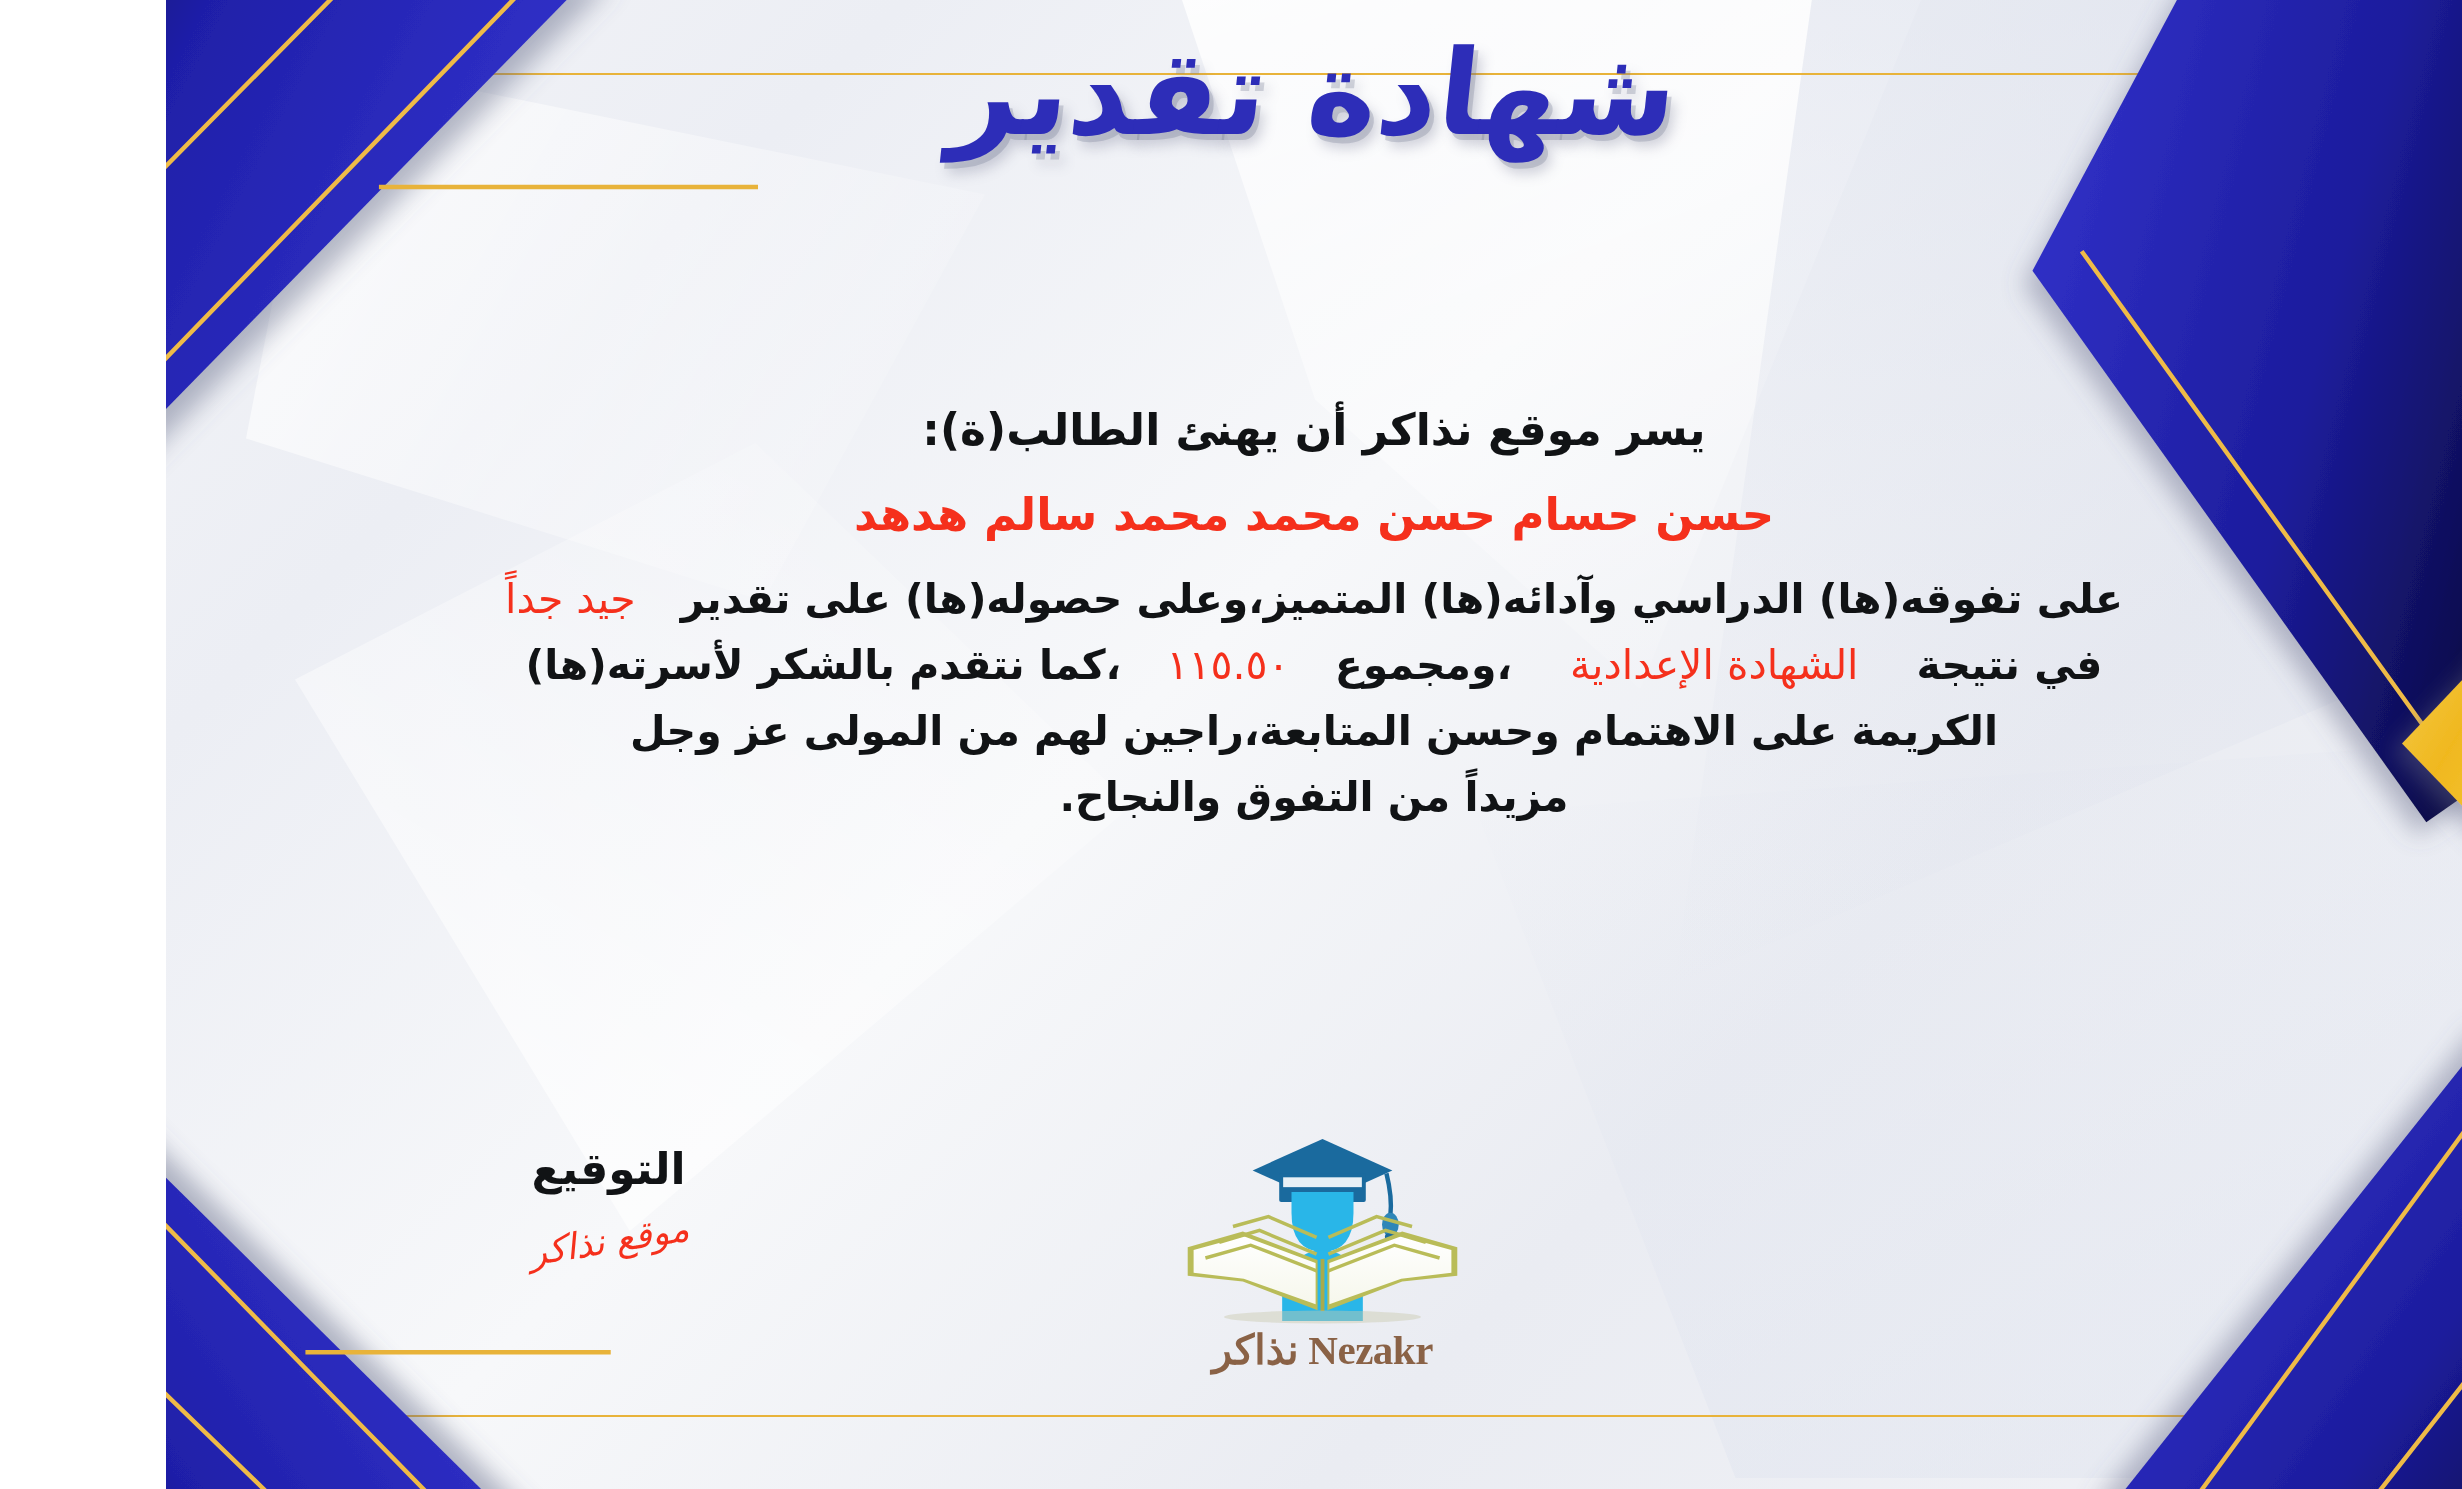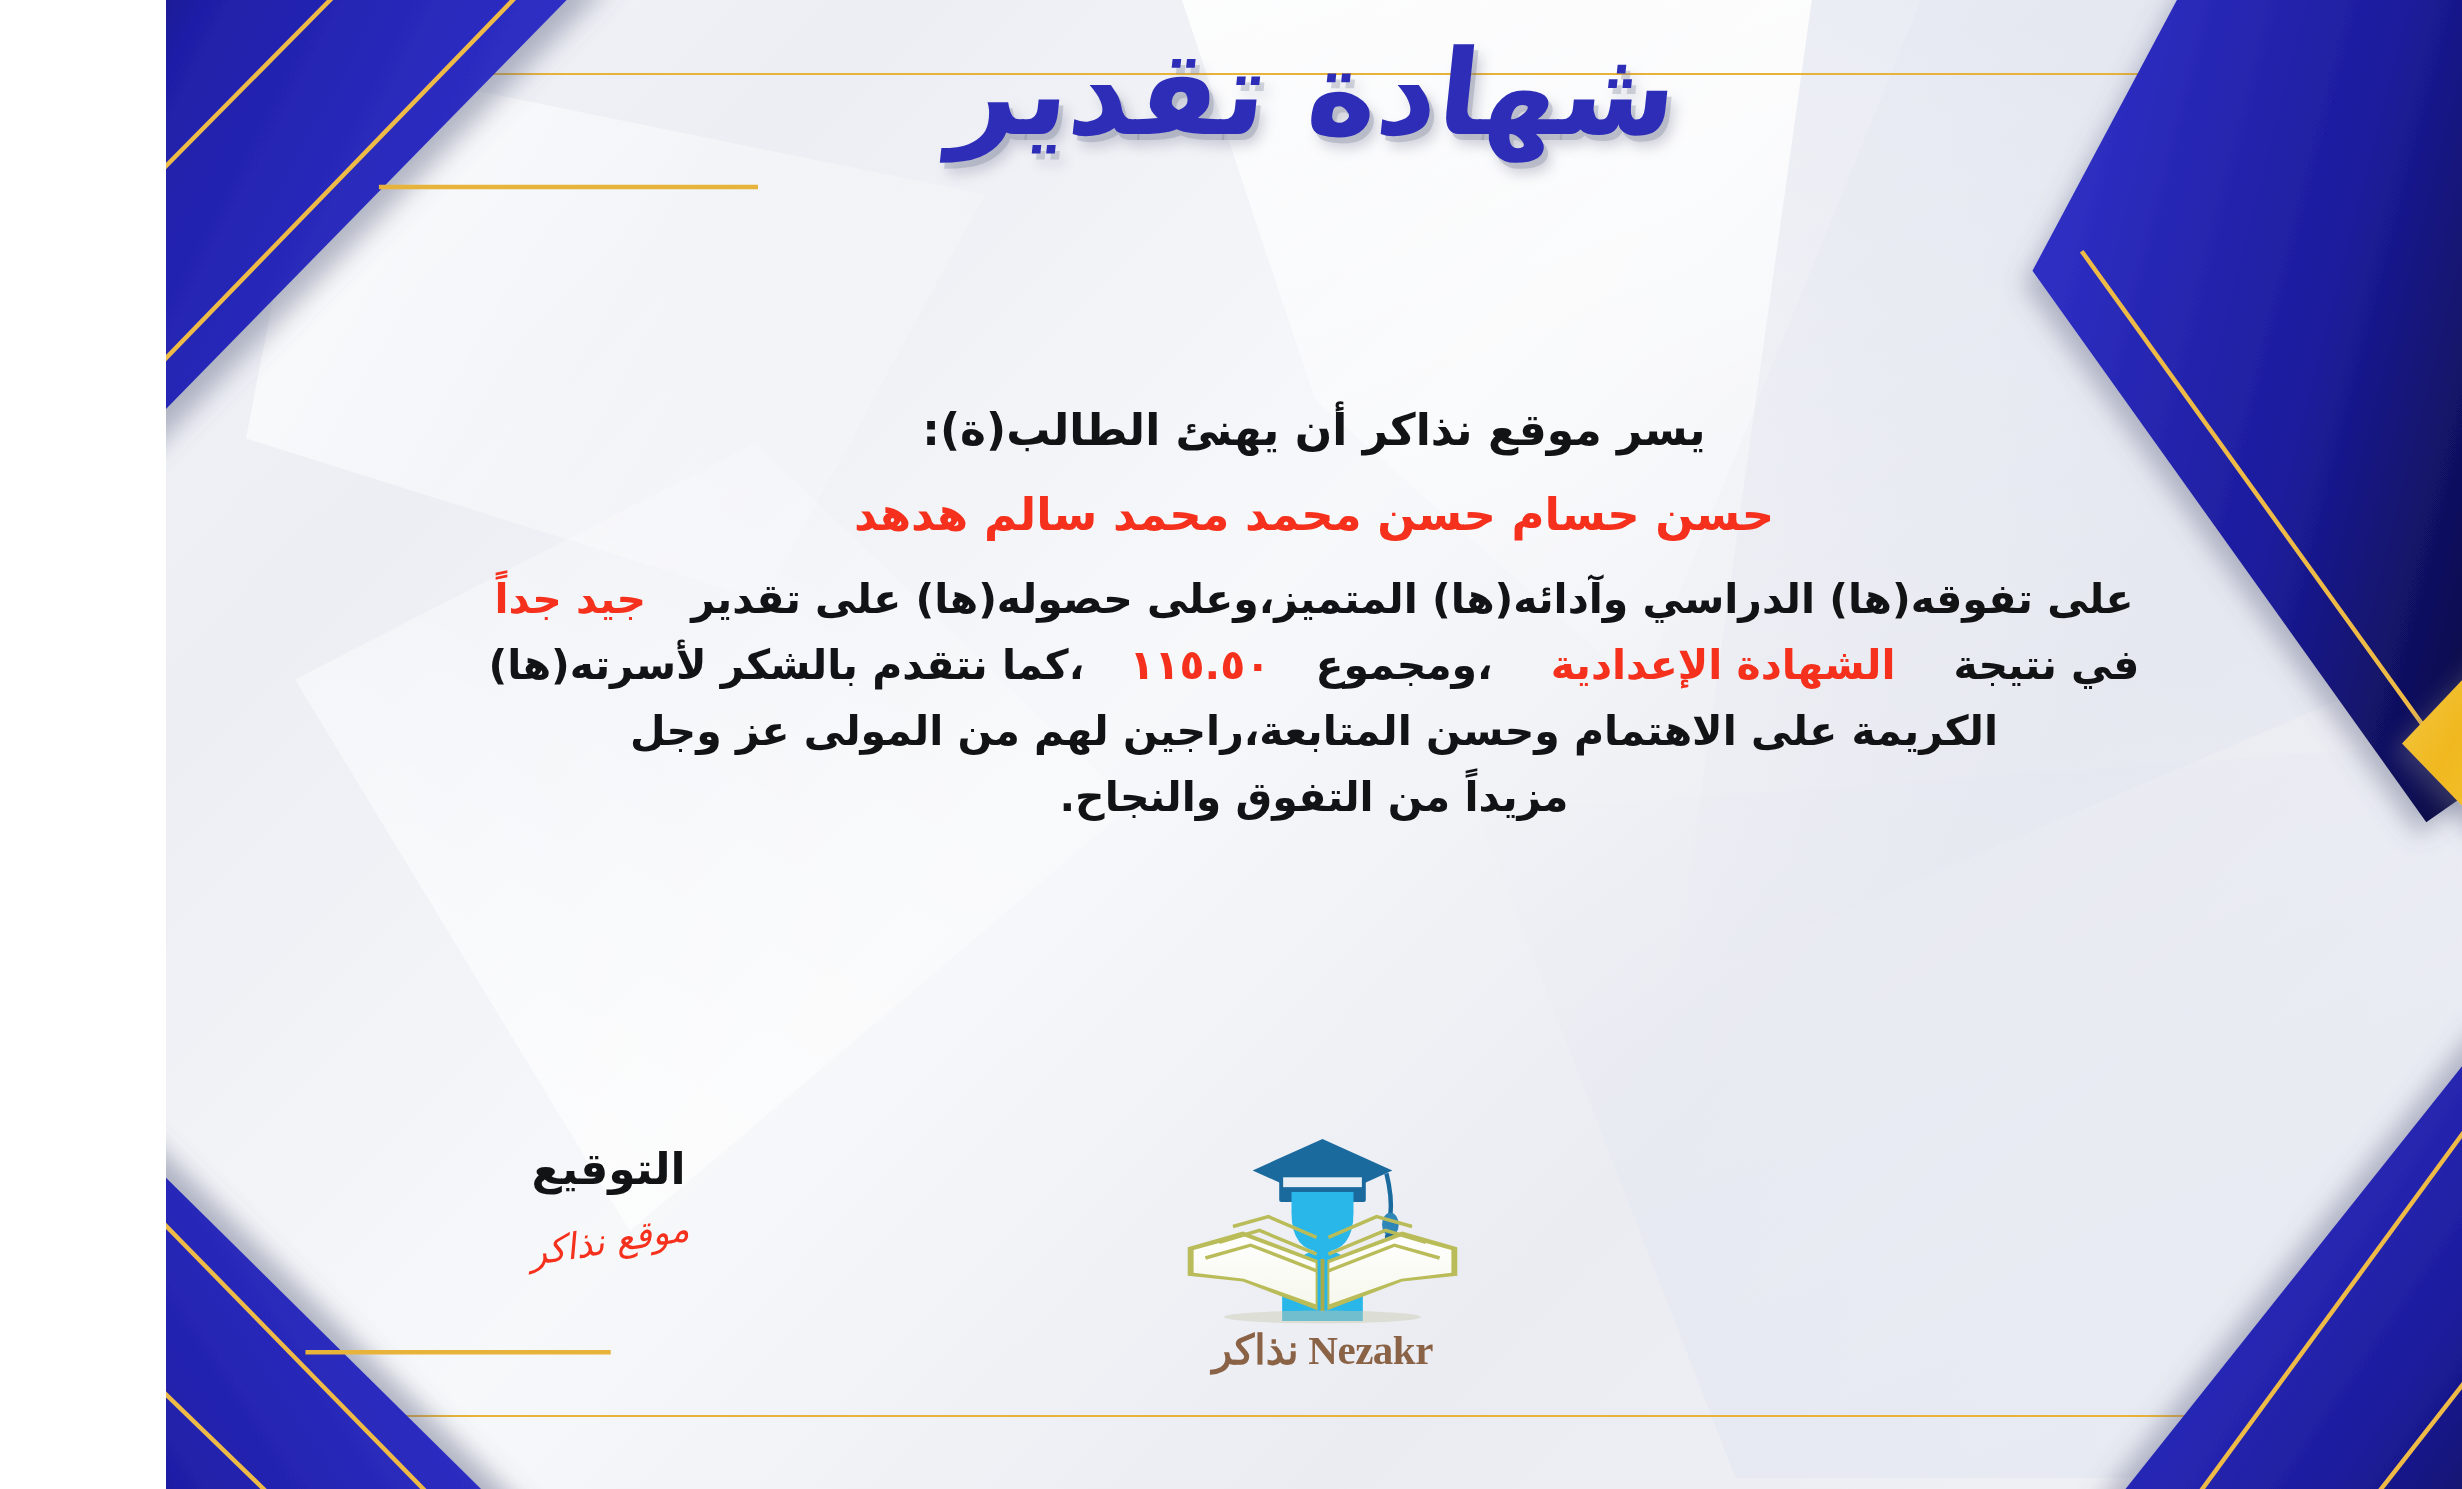--- a/index.html
+++ b/index.html
@@ -115,21 +115,21 @@
     font-size:45px;
     font-weight:700;
     margin-bottom:22.7px;
   }
 
   .line-3 { font-size:41px; margin-bottom:7.9px; }
   .line-4 { font-size:41px; margin-bottom:7.9px; }
   .line-5 { font-size:41px; margin-bottom:7.9px; }
   .line-6 { font-size:41px; margin-bottom:0; }
 
-  .hl-red { color:#f5301c; font-weight:700;margin-top:7px; }
+  .hl-red { color:#f5301c; font-weight:400;margin-top:7px; }
   .sp { display:inline-block; width:29.5px; }
   .sp-sm { display:inline-block; width:16.7px; }
 
   
   .signature-block {
     position:absolute;
     top:1143px;
     right:1862px;
     width:315px;
     text-align:center;

